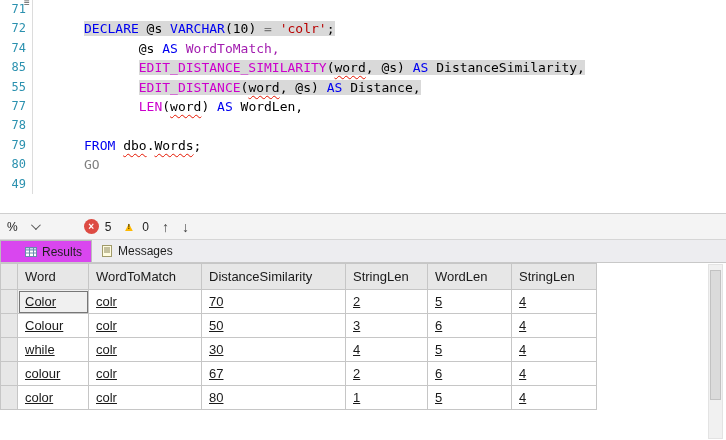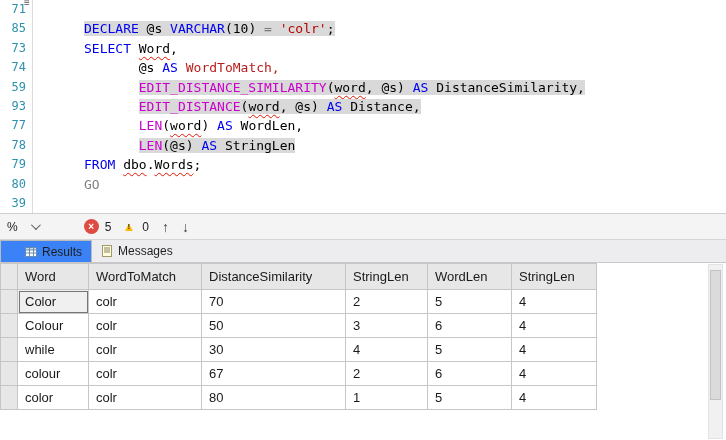--- a/index.html
+++ b/index.html
@@ -36,31 +36,31 @@
   .warn .tri { color:#FFB900; font-size:13px; }
   .warn .bang { position:absolute; left:0; right:0; top:3px; font-size:8px;
                 color:#4a3b00; font-weight:bold; text-align:center; }
   .nav-arrow { font-size:14px; color:#444; margin-left:7px; cursor:default; }
 
   
   .tabsrow { height:23px; background:#EDEDF0; display:flex; align-items:stretch;
              border-bottom:1px solid #C8C8C8; }
   .tab { display:inline-flex; align-items:center; gap:5px; padding:0 9px;
          font-size:12px; color:#1e1e1e; cursor:default; }
-  .tab.active { background:#3b82f6; border:1px solid #BBB; border-bottom:none;padding-left:24px; }
+  .tab.active { background:#d946ef; border:1px solid #BBB; border-bottom:none;padding-left:24px; }
   .tabicon { display:block; }
 
   
   .gridwrap { position:relative; height:177px; background:#fff; }
   table.grid { table-layout:fixed; width:596px; border-collapse:collapse;
                font-size:13px; color:#1a1a1a; }
   .grid th, .grid td { border:1px solid #C6C6C6; padding:0 4px 0 7px; text-align:left;
                        font-weight:normal; white-space:nowrap; overflow:hidden; }
   .grid thead th { background:#E7E7E7; height:26px; }
-  .grid tbody td { background:#fff; height:24px; }
+  .grid tbody td { background:#fff; height:24px;text-decoration:underline; }
   .grid td.rowhead, .grid th.corner { background:#E7E7E7; }
   .grid td.sel { background:#F0F0F0; outline:1px solid #777; outline-offset:-2px; }
 
   .vscroll { position:absolute; right:3px; top:1px; width:15px; height:175px;
              background:#F1F1F1; border:1px solid #E3E3E3; }
   .vthumb { position:absolute; left:1px; width:11px; top:5px; height:130px;
             background:#DBDBDB; border:1px solid #C2C2C2; }
 </style>
 </head>
 <body>
@@ -68,57 +68,52 @@
 <div class="app">
 
   <div class="editor">
     <div class="fold-marker">≡</div>
     <div id="editor-lines">
         <div class="line">
           <span class="lnum">71</span>
           <span class="lcode"><span class="stmt"></span></span>
         </div>
         <div class="line">
+          <span class="lnum">72</span>
+          <span class="lcode"><span class="stmt hl" style="background: rgb(217, 217, 217);"><span class="tok-kw" style="color: rgb(0, 0, 240);">DECLARE</span><span class="tok-id" style="color: rgb(0, 0, 0);"> @s </span><span class="tok-kw" style="color: rgb(0, 0, 240);">VARCHAR</span><span class="tok-id" style="color: rgb(0, 0, 0);">(10) </span><span class="tok-op" style="color: rgb(119, 119, 119);">= </span><span class="tok-str" style="color: rgb(184, 0, 0);">'colr'</span><span class="tok-id" style="color: rgb(0, 0, 0);">;</span></span></span>
+        </div>
+        <div class="line">
+          <span class="lnum">74</span>
+          <span class="lcode">       <span class="stmt"><span class="tok-id" style="color: rgb(0, 0, 0);">@s </span><span class="tok-kw" style="color: rgb(0, 0, 240);">AS</span><span class="tok-id" style="color: #a21caf;"> WordToMatch,</span></span></span>
+        </div>
+        <div class="line">
           <span class="lnum">85</span>
-          <span class="lcode"><span class="stmt hl" style="background: rgb(217, 217, 217);"><span class="tok-kw" style="color: rgb(0, 0, 240);">DECLARE</span><span class="tok-id" style="color: rgb(0, 0, 0);"> @s </span><span class="tok-kw" style="color: rgb(0, 0, 240);">VARCHAR</span><span class="tok-id" style="color: rgb(0, 0, 0);">(10) </span><span class="tok-op" style="color: rgb(119, 119, 119);">= </span><span class="tok-str" style="color: rgb(184, 0, 0);">'colr'</span><span class="tok-id" style="color: rgb(0, 0, 0);">;</span></span></span>
-        </div>
-        <div class="line">
-          <span class="lnum">73</span>
-          <span class="lcode"><span class="stmt"><span class="tok-kw" style="color: rgb(0, 0, 240);">SELECT</span><span class="tok-id" style="color: rgb(0, 0, 0);"> </span><span class="tok-errw" style="color: rgb(0, 0, 0); text-decoration-color: rgb(229, 20, 0);">Word</span><span class="tok-id" style="color: rgb(0, 0, 0);">,</span></span></span>
-        </div>
-        <div class="line">
-          <span class="lnum">74</span>
-          <span class="lcode">       <span class="stmt"><span class="tok-id" style="color: rgb(0, 0, 0);">@s </span><span class="tok-kw" style="color: rgb(0, 0, 240);">AS</span><span class="tok-id" style="color: #b91c1c;"> WordToMatch,</span></span></span>
-        </div>
-        <div class="line">
-          <span class="lnum">59</span>
           <span class="lcode">       <span class="stmt hl" style="background: rgb(217, 217, 217);"><span class="tok-fn" style="color: rgb(204, 0, 204);">EDIT_DISTANCE_SIMILARITY</span><span class="tok-id" style="color: rgb(0, 0, 0);">(</span><span class="tok-errw" style="color: rgb(0, 0, 0); text-decoration-color: rgb(229, 20, 0);">word</span><span class="tok-id" style="color: rgb(0, 0, 0);">, @s) </span><span class="tok-kw" style="color: rgb(0, 0, 240);">AS</span><span class="tok-id" style="color: rgb(0, 0, 0);"> DistanceSimilarity,</span></span></span>
         </div>
         <div class="line">
-          <span class="lnum">93</span>
+          <span class="lnum">55</span>
           <span class="lcode">       <span class="stmt hl" style="background: rgb(217, 217, 217);"><span class="tok-fn" style="color: rgb(204, 0, 204);">EDIT_DISTANCE</span><span class="tok-id" style="color: rgb(0, 0, 0);">(</span><span class="tok-errw" style="color: rgb(0, 0, 0); text-decoration-color: rgb(229, 20, 0);">word</span><span class="tok-id" style="color: rgb(0, 0, 0);">, @s) </span><span class="tok-kw" style="color: rgb(0, 0, 240);">AS</span><span class="tok-id" style="color: rgb(0, 0, 0);"> Distance,</span></span></span>
         </div>
         <div class="line">
           <span class="lnum">77</span>
           <span class="lcode">       <span class="stmt"><span class="tok-fn" style="color: rgb(204, 0, 204);">LEN</span><span class="tok-id" style="color: rgb(0, 0, 0);">(</span><span class="tok-errw" style="color: rgb(0, 0, 0); text-decoration-color: rgb(229, 20, 0);">word</span><span class="tok-id" style="color: rgb(0, 0, 0);">) </span><span class="tok-kw" style="color: rgb(0, 0, 240);">AS</span><span class="tok-id" style="color: rgb(0, 0, 0);"> WordLen,</span></span></span>
         </div>
         <div class="line">
           <span class="lnum">78</span>
-          <span class="lcode">       <span class="stmt hl" style="background: rgb(217, 217, 217);"><span class="tok-fn" style="color: rgb(204, 0, 204);">LEN</span><span class="tok-id" style="color: rgb(0, 0, 0);">(@s) </span><span class="tok-kw" style="color: rgb(0, 0, 240);">AS</span><span class="tok-id" style="color: rgb(0, 0, 0);"> StringLen</span></span></span>
         </div>
         <div class="line">
           <span class="lnum">79</span>
           <span class="lcode"><span class="stmt"><span class="tok-kw" style="color: rgb(0, 0, 240);">FROM</span><span class="tok-id" style="color: rgb(0, 0, 0);"> </span><span class="tok-errw" style="color: rgb(0, 0, 0); text-decoration-color: rgb(229, 20, 0);">dbo</span><span class="tok-id" style="color: rgb(0, 0, 0);">.</span><span class="tok-errw" style="color: rgb(0, 0, 0); text-decoration-color: rgb(229, 20, 0);">Words</span><span class="tok-id" style="color: rgb(0, 0, 0);">;</span></span></span>
         </div>
         <div class="line">
           <span class="lnum">80</span>
           <span class="lcode"><span class="stmt"><span class="tok-go" style="color: rgb(127, 127, 127);">GO</span></span></span>
         </div>
         <div class="line">
-          <span class="lnum">39</span>
+          <span class="lnum">49</span>
           <span class="lcode"><span class="stmt"></span></span>
         </div>
       </div>
   </div>
 
   <div class="statusbar">
     <div class="zoom">
       <span>%</span>
       <span class="chev"></span>
     </div>

